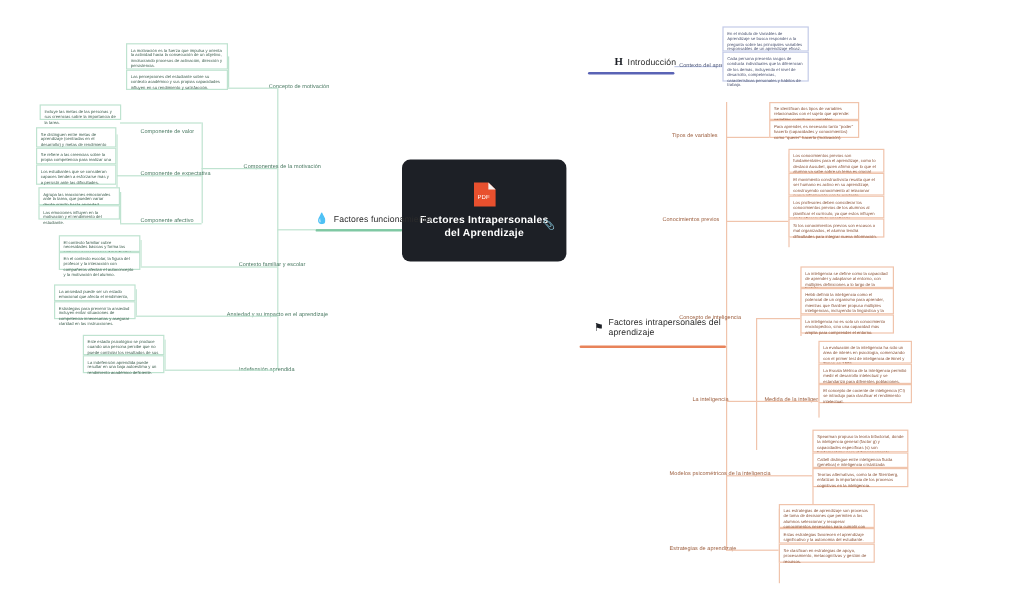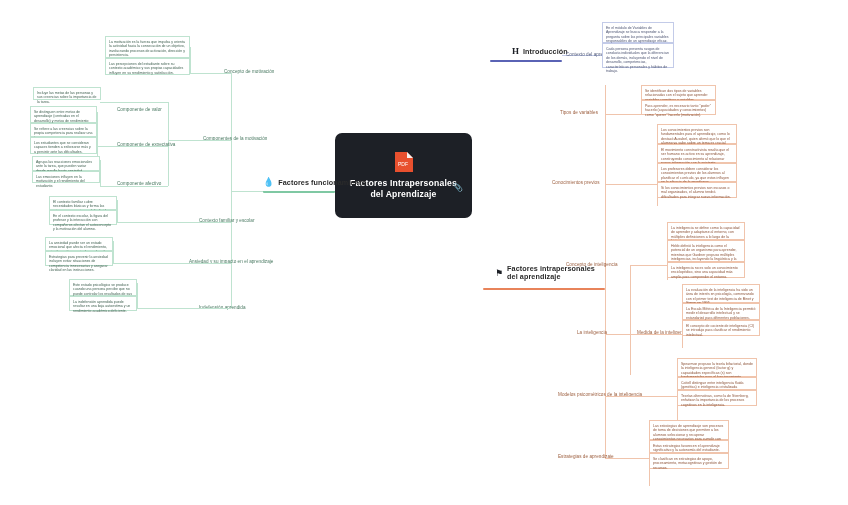--- a/index.html
+++ b/index.html
@@ -16,21 +16,21 @@
     background:#1d2026;border-radius:7px;
     display:flex;flex-direction:column;align-items:center;justify-content:center;
     color:#ffffff;text-align:center;
   }
   .central-title{font-size:8.6px;line-height:11px;font-weight:700;letter-spacing:.2px;padding:0 10px;}
   .pdf-ico{width:20px;height:22px;margin-bottom:5px;position:relative;}
   .clip-ico{position:absolute;right:9px;top:50px;font-size:8px;color:#c9ccd2;}
 
   
   .b1{display:flex;align-items:center;gap:4px;white-space:nowrap;}
-  .b1 .lbl{font-size:7.2px;font-weight:700;letter-spacing:.1px;}
+  .b1 .lbl{font-size:7.2px;font-weight:400;letter-spacing:.1px;}
   .b1 .ico{font-size:9px;line-height:1;display:inline-block;}
   .underline{position:absolute;height:2px;border-radius:1px;}
 
   
   .l2{position:absolute;font-size:4.6px;line-height:6px;white-space:nowrap;letter-spacing:.05px;}
 
   
   .card{position:absolute;box-sizing:border-box;font-size:3.5px;line-height:4.6px;
         padding:2.5px 3px;letter-spacing:.02px;}
   .card.green{border:.5px solid #bfe3d0;color:#3d5e4e;background:#ffffff;}

